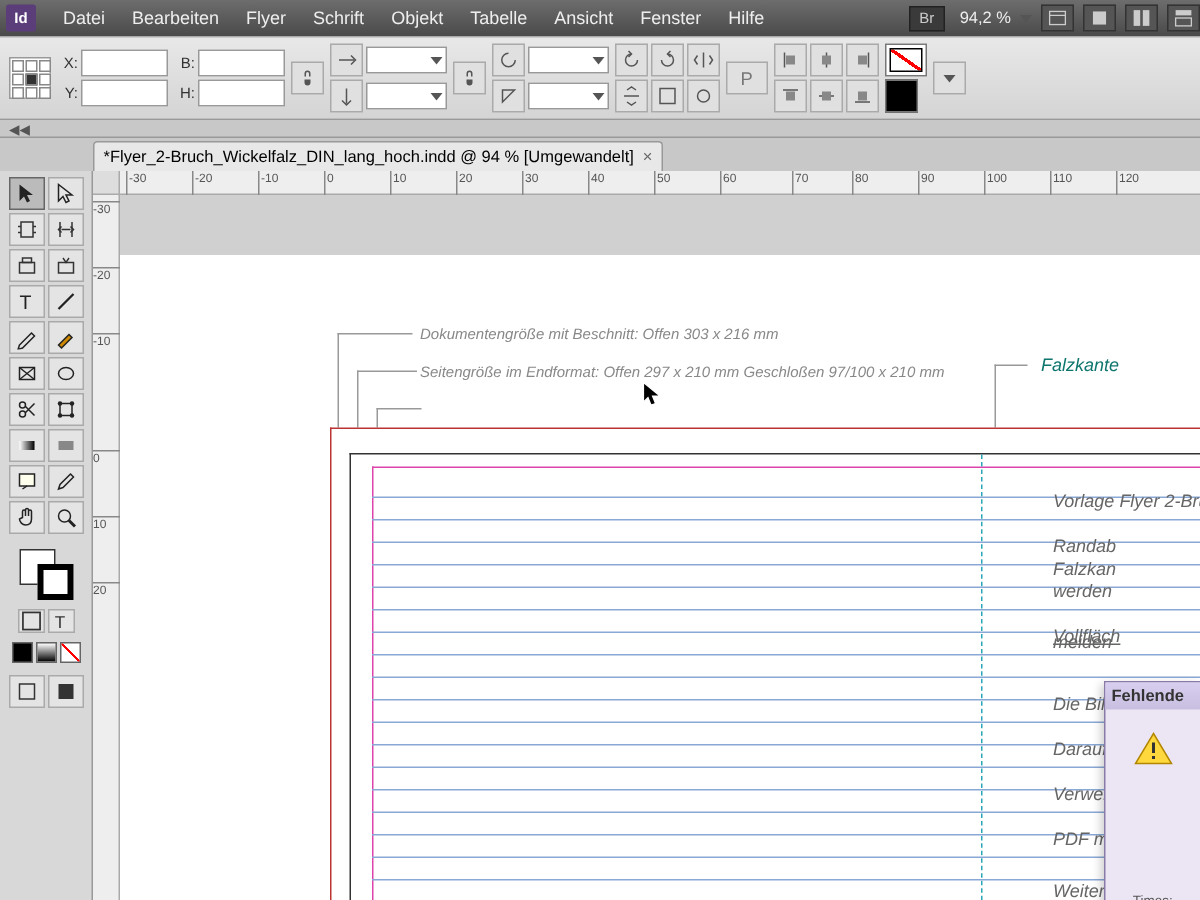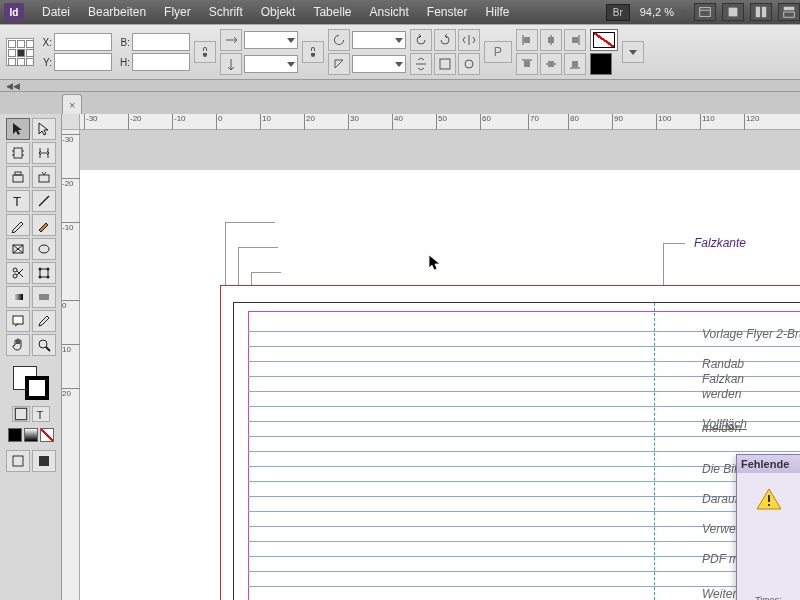--- a/index.html
+++ b/index.html
@@ -71,21 +71,21 @@
 .page { position:absolute; left:140px; top:155px; right:0; height:360px; background:#fff; border-top:1px solid #b33; border-left:1px solid #b33; }
 .page-inner { position:absolute; left:12px; top:16px; right:0; bottom:0; border-top:1px solid #333; border-left:1px solid #333; }
 .margin-box { position:absolute; left:14px; top:8px; right:0; bottom:0; border-top:1px solid #d4a; border-left:1px solid #d4a; }
 .fold-line { position:absolute; top:0; bottom:0; left:420px; width:0; border-left:1px dashed #2aa6b8; }
 .baseline { position:absolute; left:14px; right:0; height:0; border-top:1px solid #8aa8d6; }
 
 .callout { position:absolute; font-size:10px; color:#888; font-style:italic; }
 .leader-h { position:absolute; height:1px; background:#999; }
 .leader-v { position:absolute; width:1px; background:#999; }
 .arrowhead { position:absolute; width:0;height:0; border-left:5px solid transparent; border-right:5px solid transparent; border-top:8px solid #999;}
-.falzkante { position:absolute; font-size:12px; color:#4c1d95; font-style:italic; }
+.falzkante { position:absolute; font-size:12px; color:#0f766e; font-style:italic; }
 
 .doc-text { position:absolute; font-size:12px; color:#666; font-style:italic; white-space:nowrap;}
 
 
 .dialog { position:absolute; right:0; top:340px; width:64px; height:240px; background:#ece6f4; border:1px solid #8a7aa8; border-right:none; box-shadow: -2px 2px 6px rgba(0,0,0,.2);}
 .dialog-title { background:linear-gradient(#d8cff0,#c8bfe0); font-size:11px; padding:3px 4px; color:#333; font-weight:bold; overflow:hidden;}
 .warn { width:28px; height:24px; margin:14px auto; }
 .warn svg { width:28px; height:24px; }
 .dlg-txt { font-size:9px; color:#555; text-align:center; padding:0 2px; line-height:1.2;}
 
@@ -314,20 +314,21 @@
       <span class="dd-arrow"></span>
     </div>
 </div>
 
 <div class="panel-strip">
     <span>◀◀</span>
   </div>
 
 <div class="doctab-bar">
   <div class="doctab">
+    <span>*Flyer_2-Bruch_Wickelfalz_DIN_lang_hoch.indd @ 94 % [Umgewandelt]</span>
     <span class="close">×</span>
   </div>
 </div>
 
 <div class="workarea">
 
   <div class="toolpanel">
     <div class="tool-row">
       <div class="tool sel">
           <svg viewBox="0 0 16 16">
@@ -542,20 +543,22 @@
       <div class="leader-v" style="left:158px; top:117px; height:62px;"></div>
       <div class="leader-h" style="left:158px; top:117px; width:40px;"></div>
       <div class="leader-v" style="left:171px; top:142px; height:48px;"></div>
       <div class="leader-h" style="left:171px; top:142px; width:30px;"></div>
       <div class="arrowhead" style="left:166px; top:186px;"></div>
 
       <div class="leader-v" style="left:583px; top:113px; height:60px;"></div>
       <div class="leader-h" style="left:583px; top:113px; width:22px;"></div>
       <div class="arrowhead" style="left:578px; top:169px;"></div>
 
+      <div class="callout" style="left:200px; top:88px;">Dokumentengröße mit Beschnitt: Offen 303 x 216 mm</div>
+      <div class="callout" style="left:200px; top:113px;">Seitengröße im Endformat: Offen  297 x 210  mm Geschloßen 97/100 x 210 mm</div>
       <div class="falzkante" style="left:614px; top:106px;">Falzkante</div>
 
       <div class="page">
         <div class="page-inner">
           <div class="margin-box"></div>
           <div class="fold-line"></div>
 
           <div class="baseline" style="top:28px"></div>
             <div class="baseline" style="top:43px"></div>
           <div class="baseline" style="top:58px"></div>

